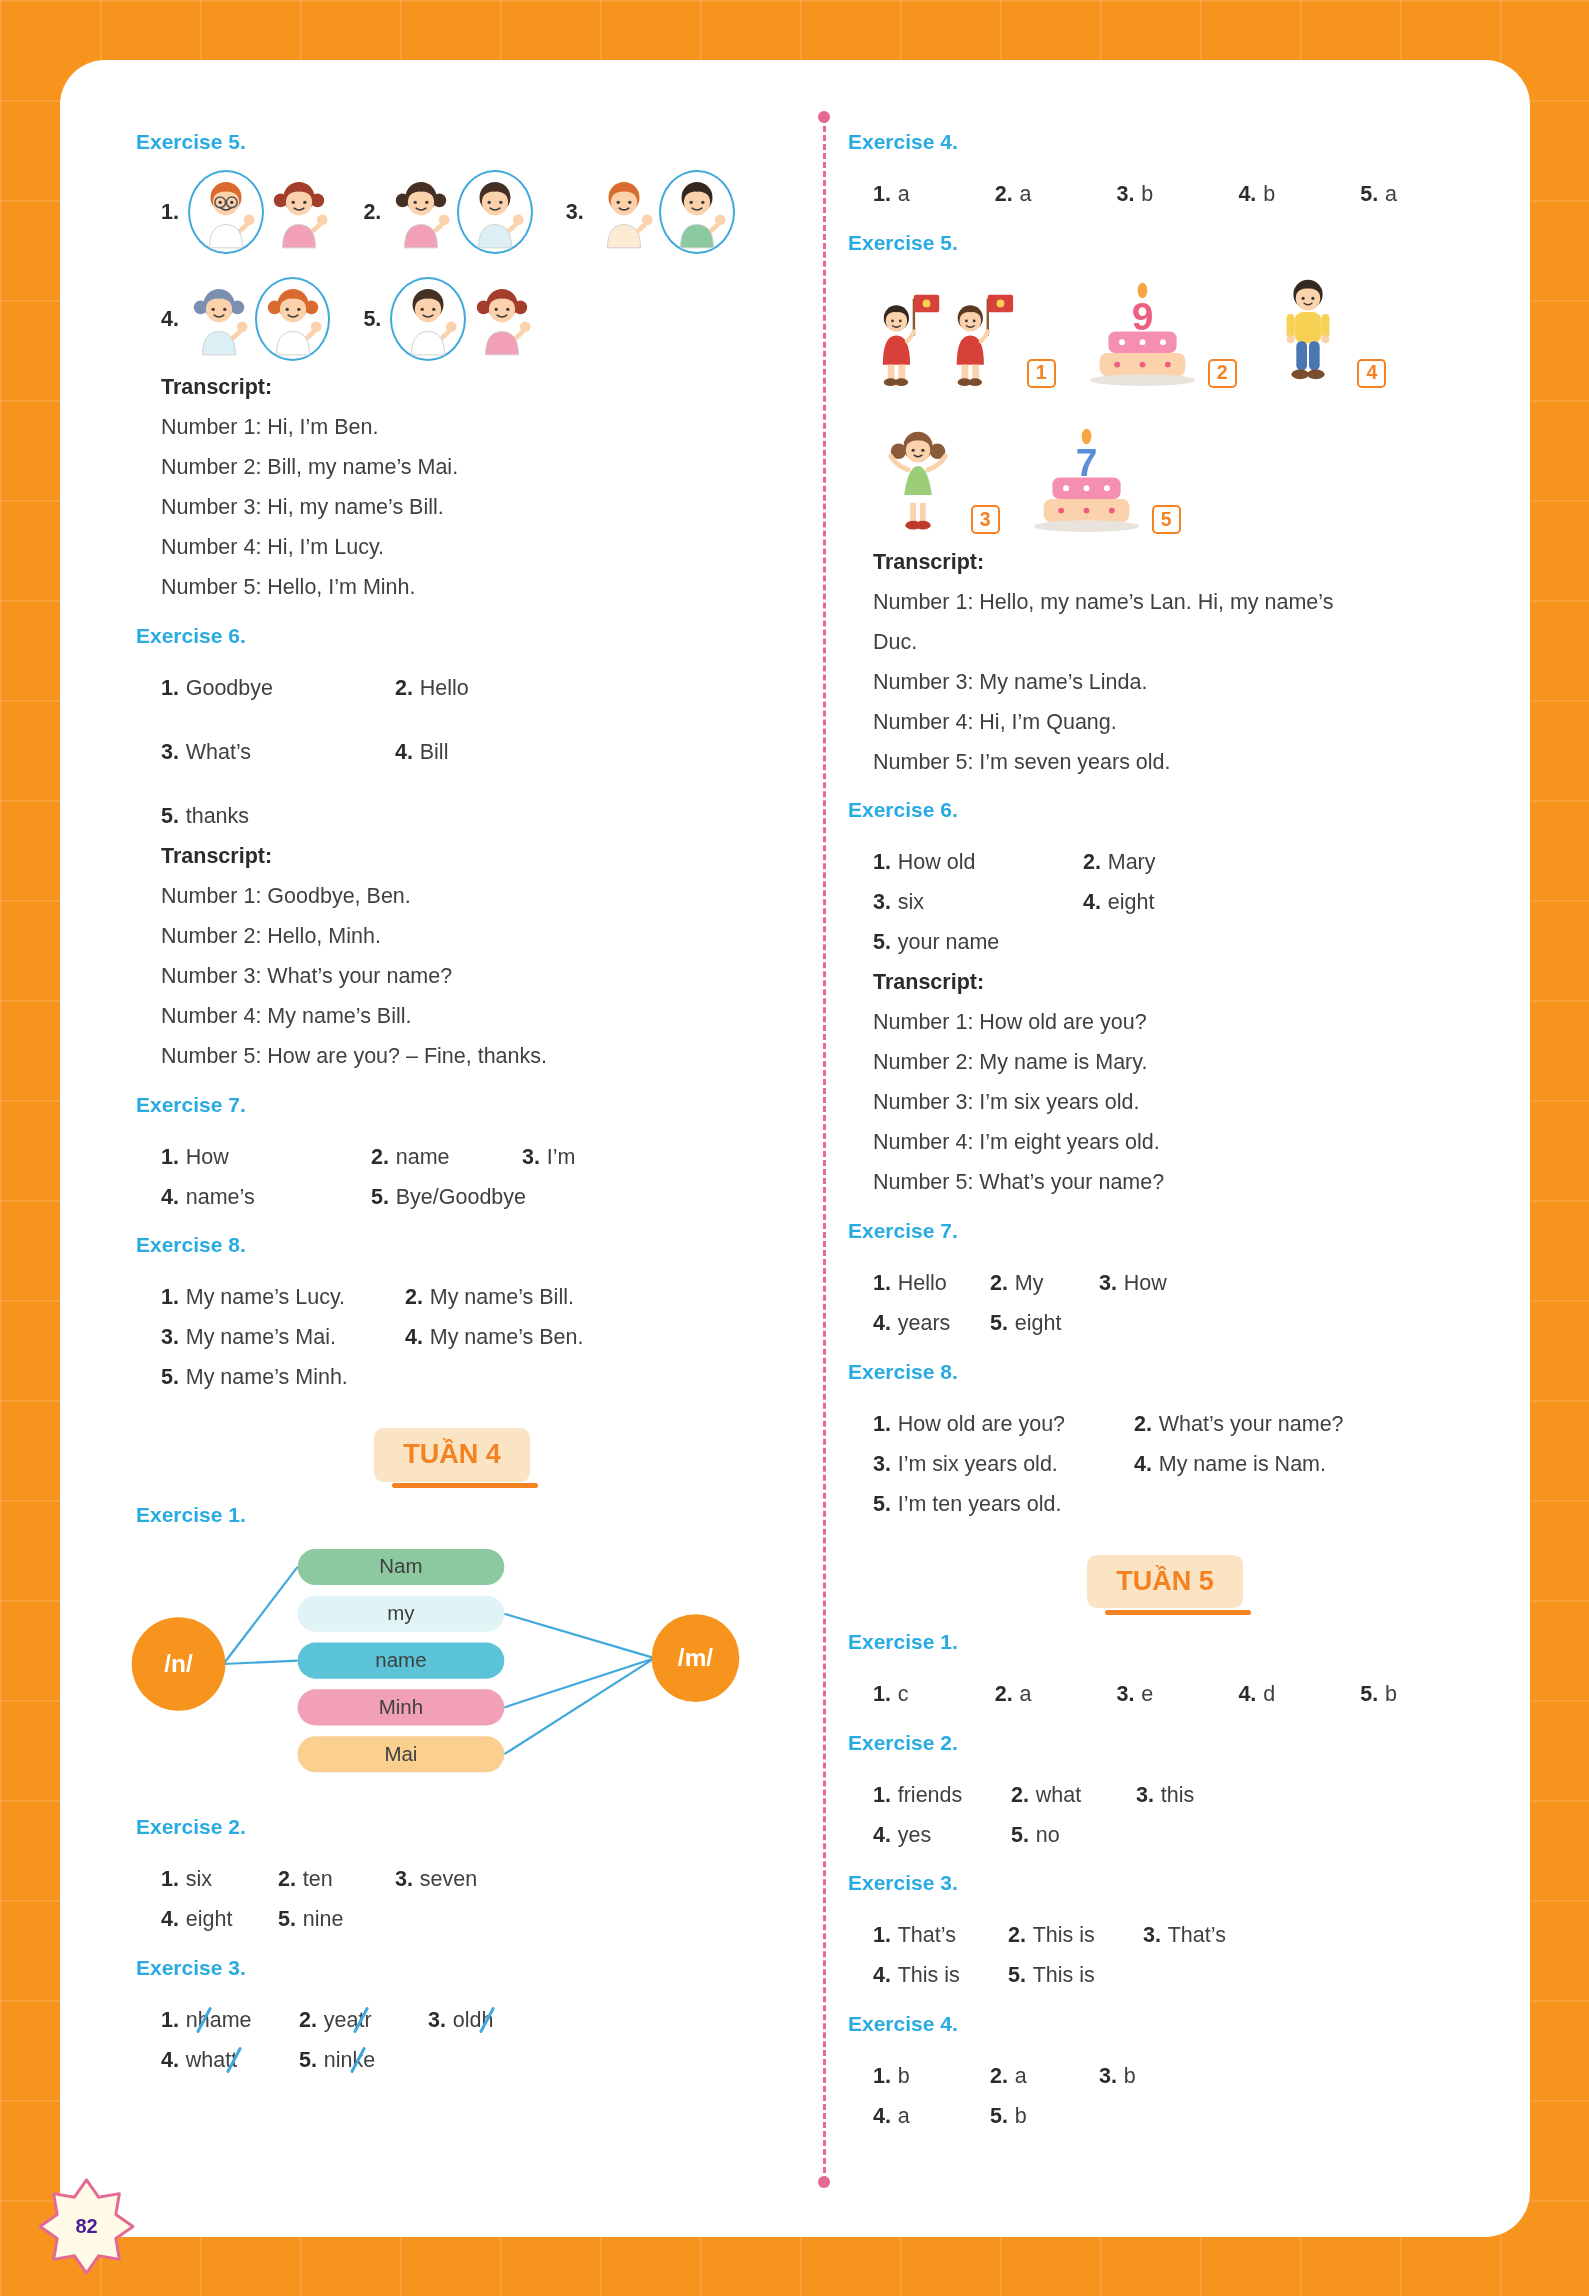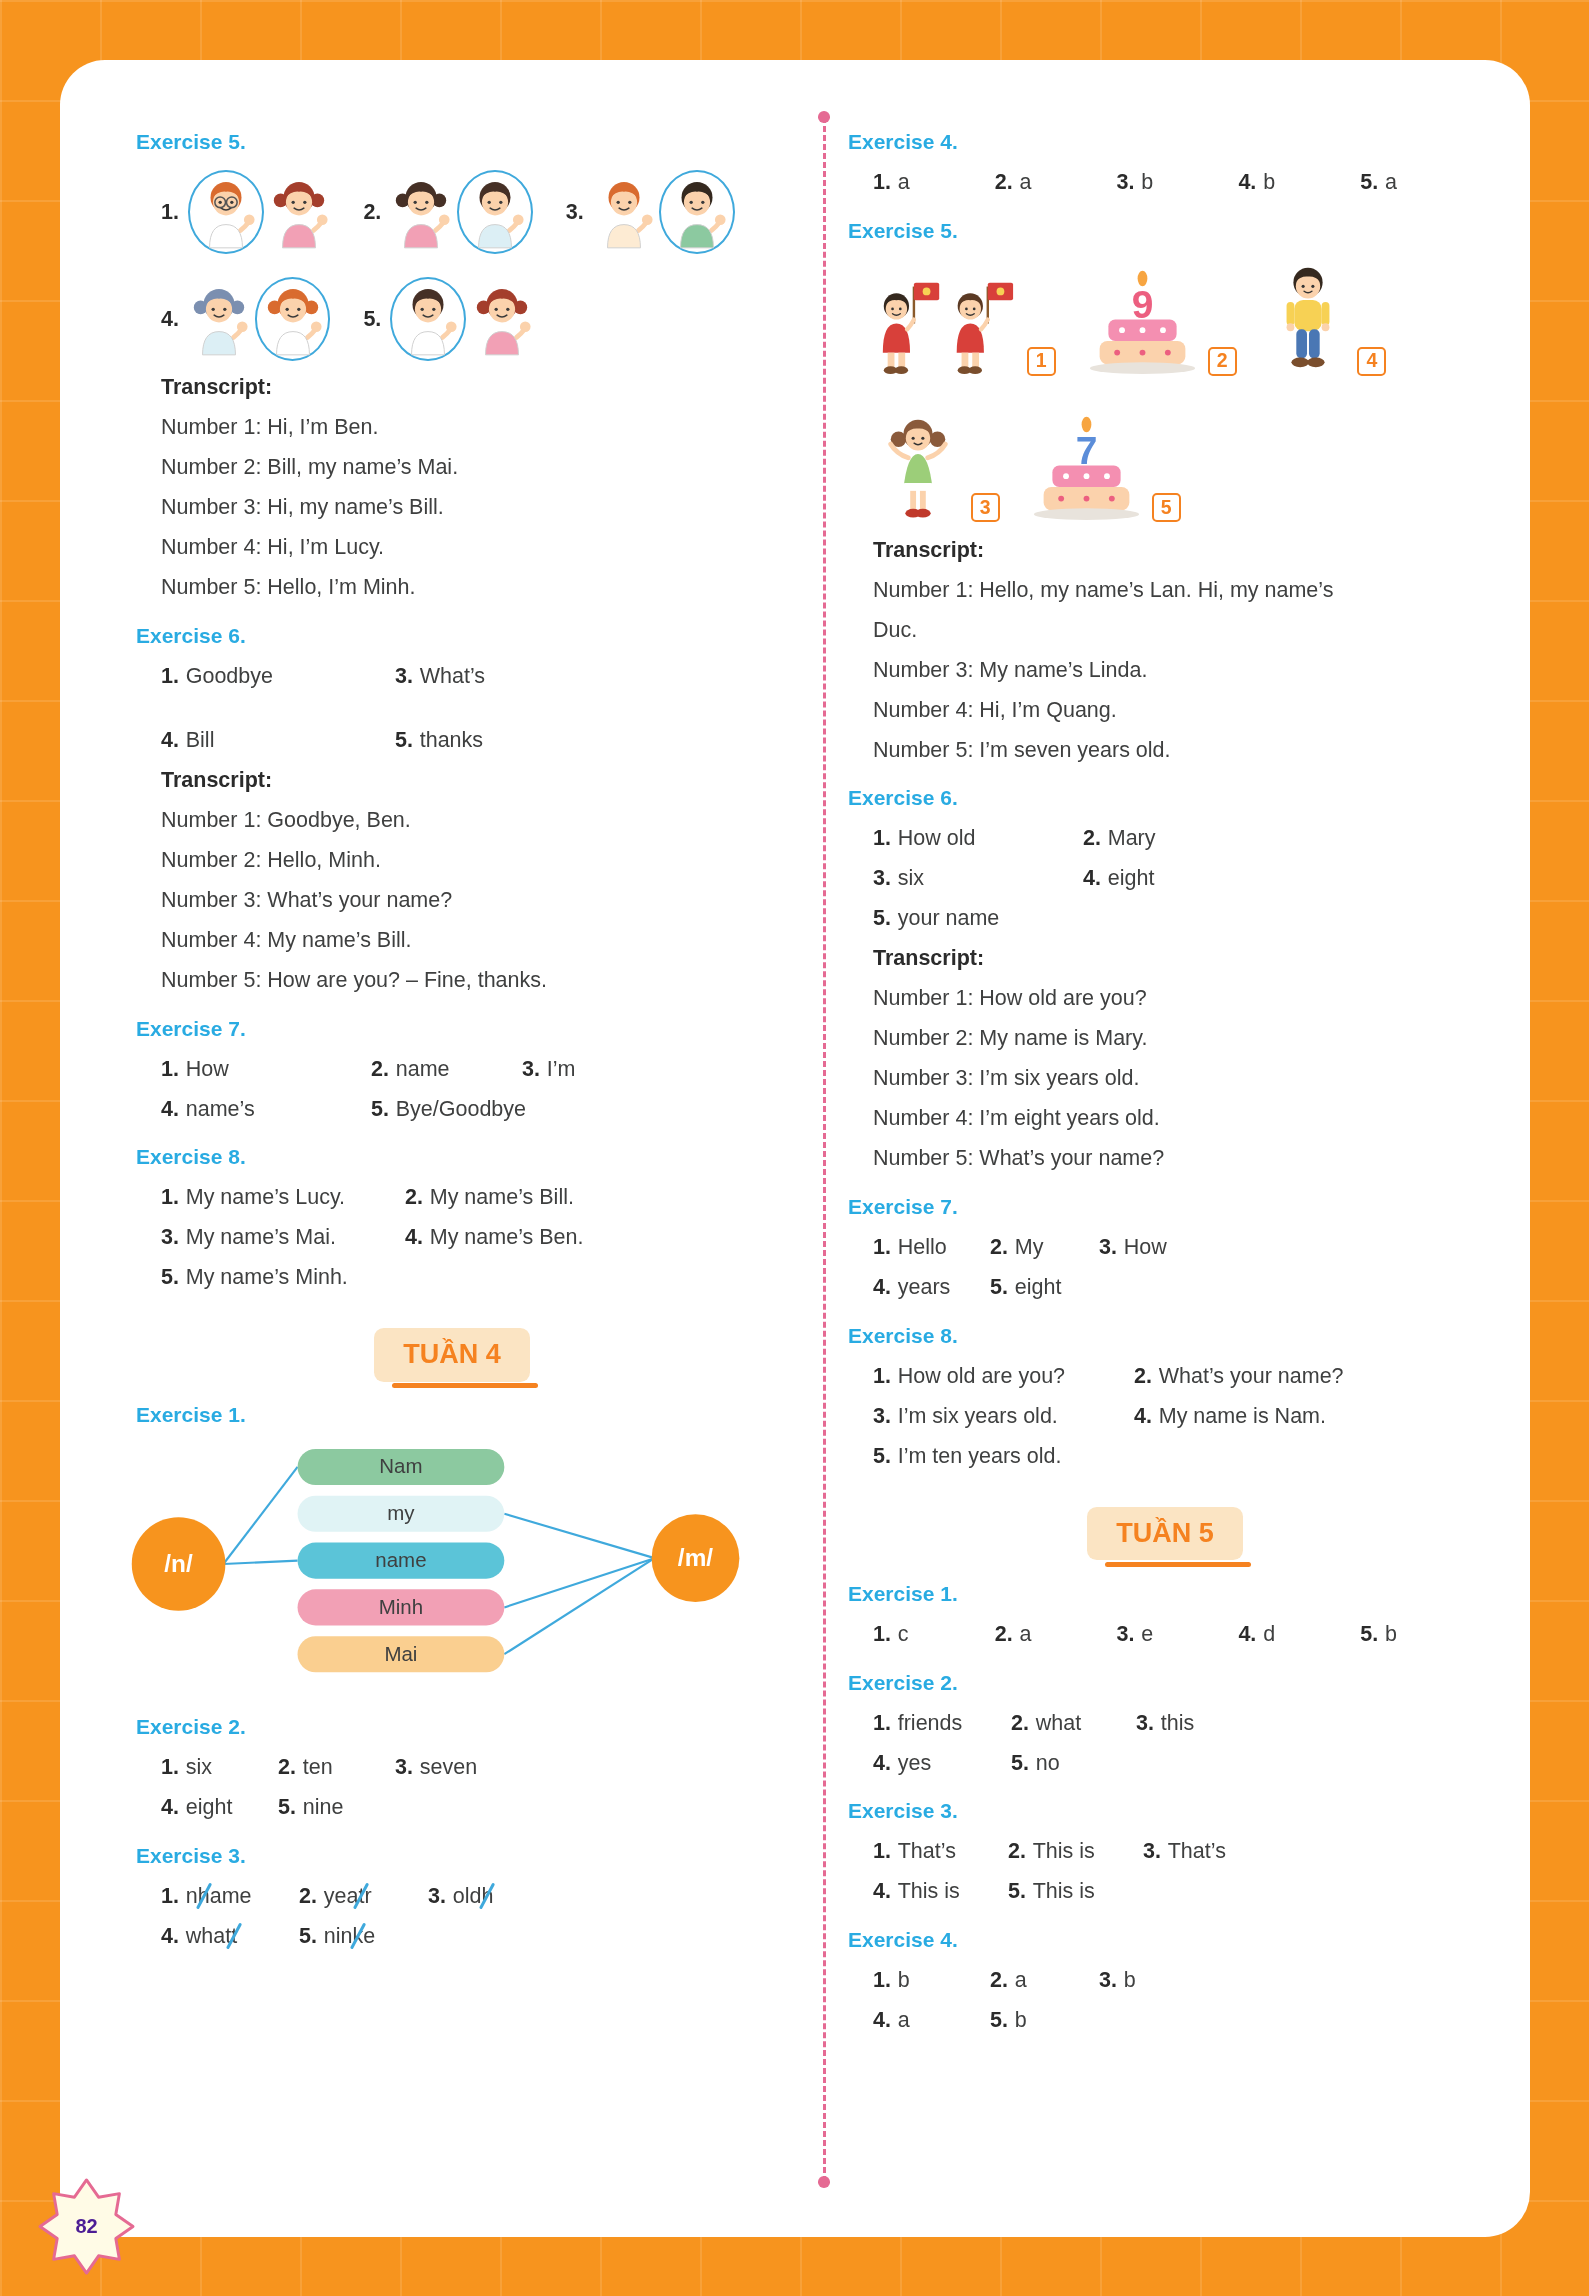--- a/index.html
+++ b/index.html
@@ -23,21 +23,21 @@
     background:#ffffff;border-radius:45px;
   }
   .col{position:absolute;top:62px;font-size:21.5px;line-height:40px;}
   .col-left{left:76px;width:632px;}
   .col-right{left:788px;width:634px;}
   .ex-h{color:var(--heading_blue,#29ABE2);font-size:21px;font-weight:bold;line-height:40px;margin-top:8.8px;}
   .col > .ex-h:first-child{margin-top:0;}
   .indent{margin-left:25px;}
   .t-label{font-weight:bold;color:#2B2B2B;}
   .t-line{color:var(--body_text,#3F4040);}
-  .answers{display:grid;width:calc(100% - 25px);}
+  .answers{display:grid;width:calc(100% - 25px);margin-top:12px;}
   .ans{white-space:nowrap;}
   .ans-n{font-weight:bold;color:#2B2B2B;margin-right:6.8px;}
   .struck{position:relative;display:inline-block;}
   .struck::after{
     content:"";position:absolute;left:50%;top:50%;width:2.9px;height:29px;
     background:var(--link_blue,#3FA9DC);border-radius:2px;
     transform:translate(-50%,-50%) rotate(28deg);
   }
   .week-wrap{display:flex;justify-content:center;margin:31px 0 13.7px;}
   .week-badge{
@@ -263,20 +263,21 @@
         <div class="t-line">Number 1: Hi, I’m Ben.</div>
         <div class="t-line">Number 2: Bill, my name’s Mai.</div>
         <div class="t-line">Number 3: Hi, my name’s Bill.</div>
         <div class="t-line">Number 4: Hi, I’m Lucy.</div>
         <div class="t-line">Number 5: Hello, I’m Minh.</div>
       </div>
 
     <div class="ex-h">Exercise 6.</div>
     <div class="answers indent" style="grid-template-columns: 210px 1fr; gap: 24px;">
         <span class="ans"><b class="ans-n">1.</b>Goodbye</span>
+        <span class="ans"><b class="ans-n">2.</b>Hello</span>
         <span class="ans"><b class="ans-n">3.</b>What’s</span>
         <span class="ans"><b class="ans-n">4.</b>Bill</span>
         <span class="ans"><b class="ans-n">5.</b>thanks</span>
       </div>
     <div class="t-label indent">Transcript:</div>
     <div class="indent">
         <div class="t-line">Number 1: Goodbye, Ben.</div>
         <div class="t-line">Number 2: Hello, Minh.</div>
         <div class="t-line">Number 3: What’s your name?</div>
         <div class="t-line">Number 4: My name’s Bill.</div>

